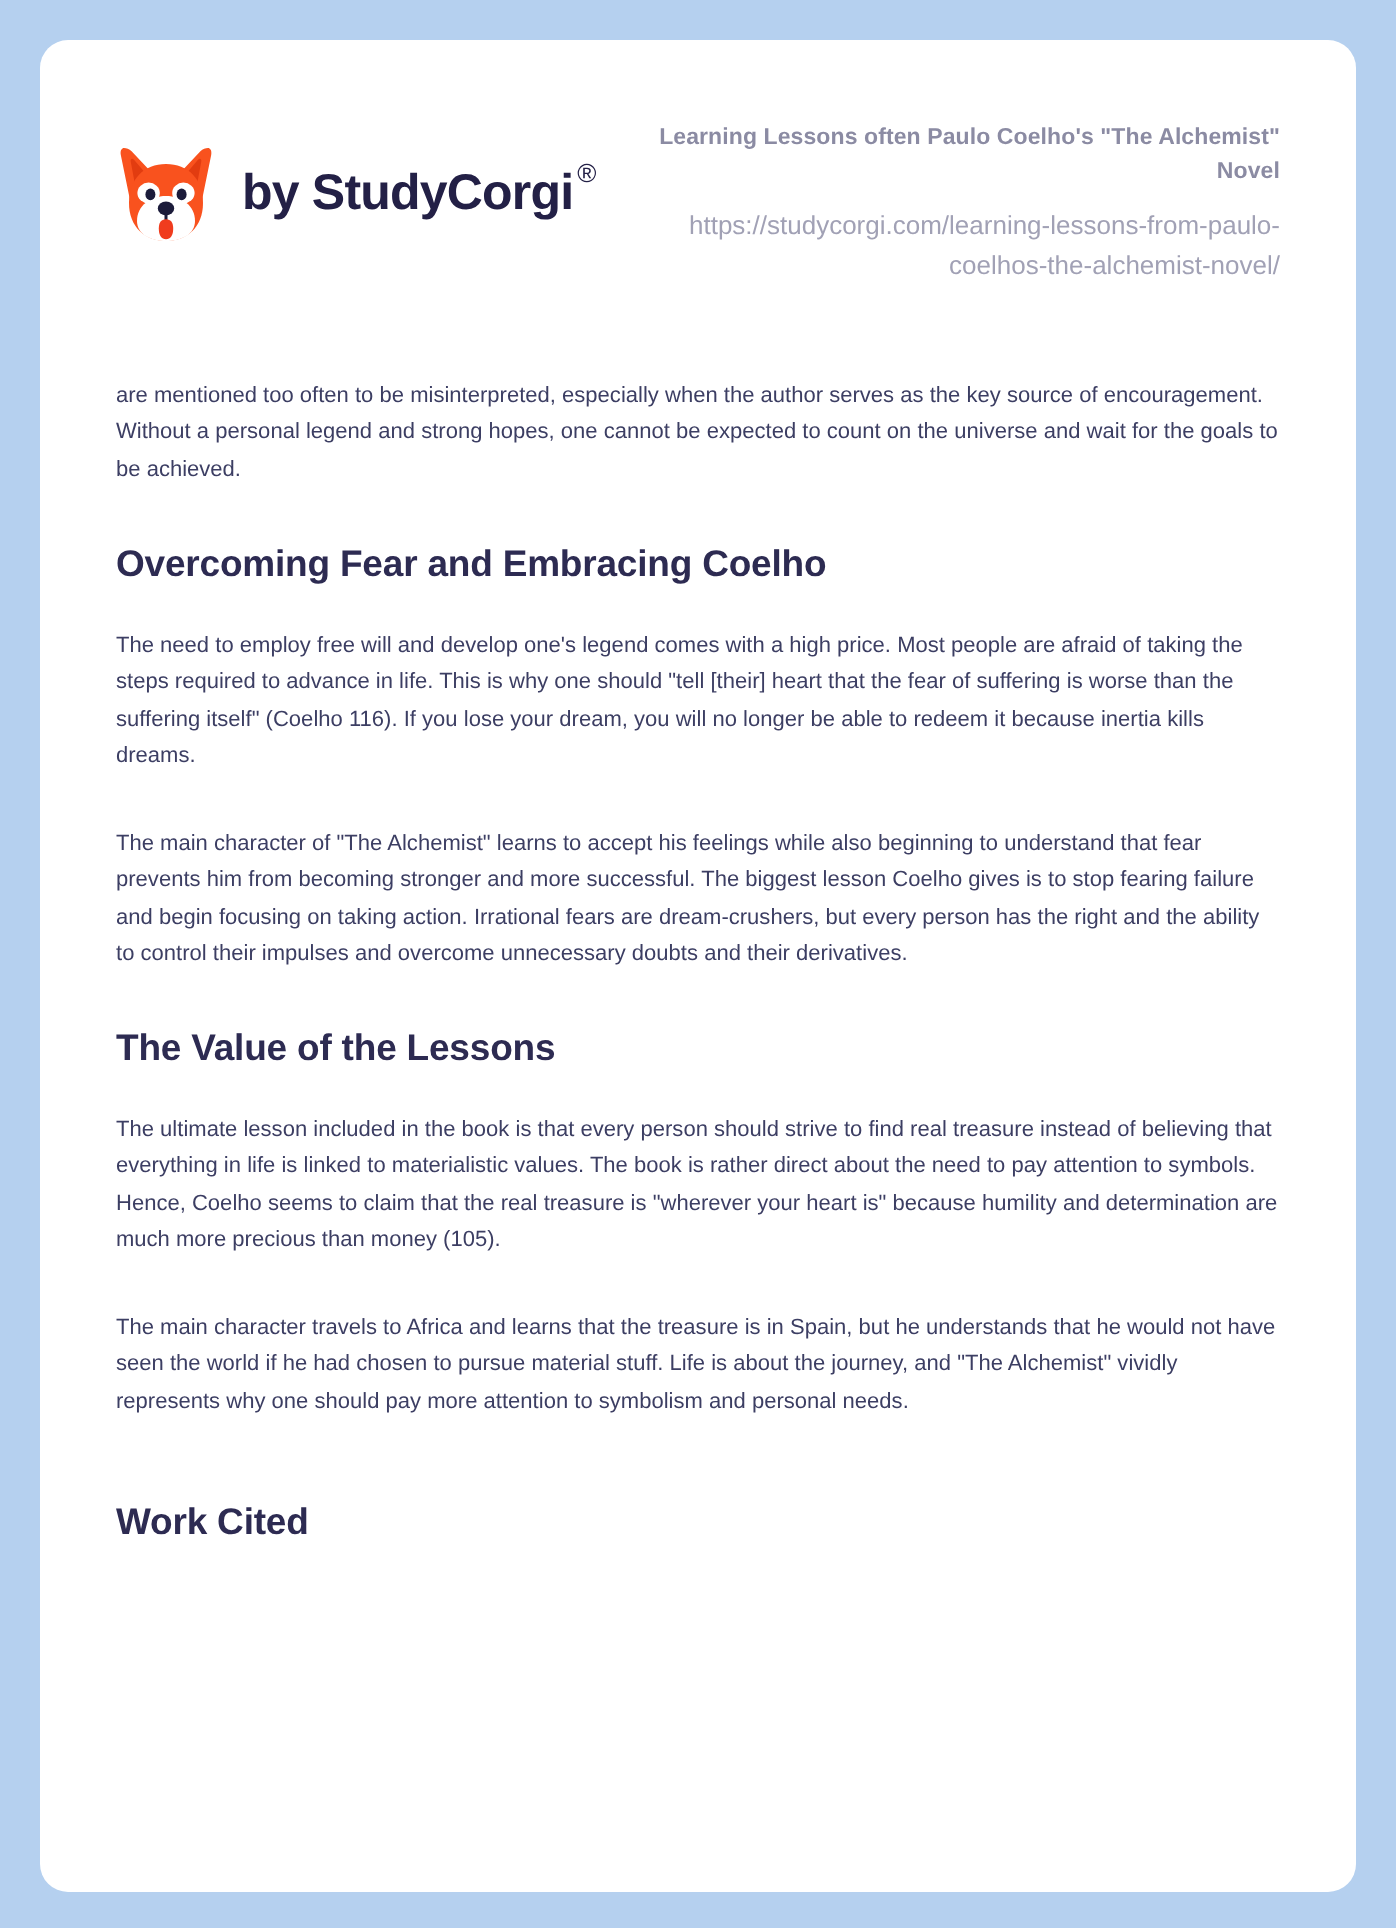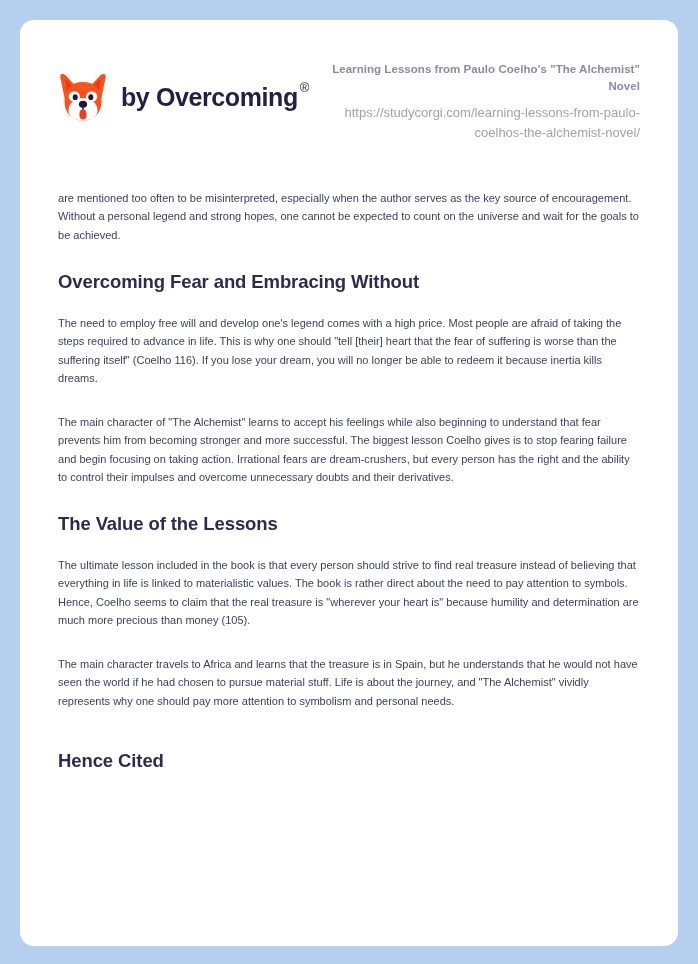--- a/index.html
+++ b/index.html
@@ -153,39 +153,39 @@
           <ellipse cx="17.2" cy="26.2" rx="2.5" ry="2.9" fill="#1b1b3a"></ellipse>
           <ellipse cx="32.8" cy="26.2" rx="2.5" ry="2.9" fill="#1b1b3a"></ellipse>
 
           <ellipse cx="25" cy="33.2" rx="4.1" ry="3.5" fill="#1b1b3a"></ellipse>
 
           <path d="M25 36.4 L25 39.2" stroke="#1b1b3a" stroke-width="1.5" stroke-linecap="round"></path>
 
           <path d="M25 38.6 C27.6 38.6 28.6 40.4 28.6 43.4 C28.6 46.8 27.2 48.6 25 48.6 C22.8 48.6 21.4 46.8 21.4 43.4 C21.4 40.4 22.4 38.6 25 38.6 Z" fill="#f03c1e"></path>
         </svg>
       </span>
-      <span class="brand-text"><span>by Overcoming</span><span class="brand-reg">®</span></span>
+      <span class="brand-text"><span>by StudyCorgi</span><span class="brand-reg">®</span></span>
     </div>
 
     <div class="header-meta">
-      <div class="header-title">Learning Lessons from Paulo Coelho's "The Alchemist" Novel</div>
+      <div class="header-title">Learning Lessons often Paulo Coelho's "The Alchemist" Novel</div>
       <div class="header-url">https://studycorgi.com/learning-lessons-from-paulo-coelhos-the-alchemist-novel/</div>
     </div>
 
   </div>
 
   <div class="article-body">
 
     <p>are mentioned too often to be misinterpreted, especially when the author serves as the key source of encouragement. Without a personal legend and strong hopes, one cannot be expected to count on the universe and wait for the goals to be achieved.</p>
 
-    <h2 class="section-heading">Overcoming Fear and Embracing Without</h2>
+    <h2 class="section-heading">Overcoming Fear and Embracing Coelho</h2>
     <p>The need to employ free will and develop one's legend comes with a high price. Most people are afraid of taking the steps required to advance in life. This is why one should "tell [their] heart that the fear of suffering is worse than the suffering itself" (Coelho 116). If you lose your dream, you will no longer be able to redeem it because inertia kills dreams.</p>
     <p>The main character of "The Alchemist" learns to accept his feelings while also beginning to understand that fear prevents him from becoming stronger and more successful. The biggest lesson Coelho gives is to stop fearing failure and begin focusing on taking action. Irrational fears are dream-crushers, but every person has the right and the ability to control their impulses and overcome unnecessary doubts and their derivatives.</p>
 
     <h2 class="section-heading spaced-top">The Value of the Lessons</h2>
     <p>The ultimate lesson included in the book is that every person should strive to find real treasure instead of believing that everything in life is linked to materialistic values. The book is rather direct about the need to pay attention to symbols. Hence, Coelho seems to claim that the real treasure is "wherever your heart is" because humility and determination are much more precious than money (105).</p>
     <p class="tight-last">The main character travels to Africa and learns that the treasure is in Spain, but he understands that he would not have seen the world if he had chosen to pursue material stuff. Life is about the journey, and "The Alchemist" vividly represents why one should pay more attention to symbolism and personal needs.</p>
 
-    <h2 class="section-heading spaced-top">Hence Cited</h2>
+    <h2 class="section-heading spaced-top">Work Cited</h2>
 
   </div>
 
 </div>
 
 </body></html>

